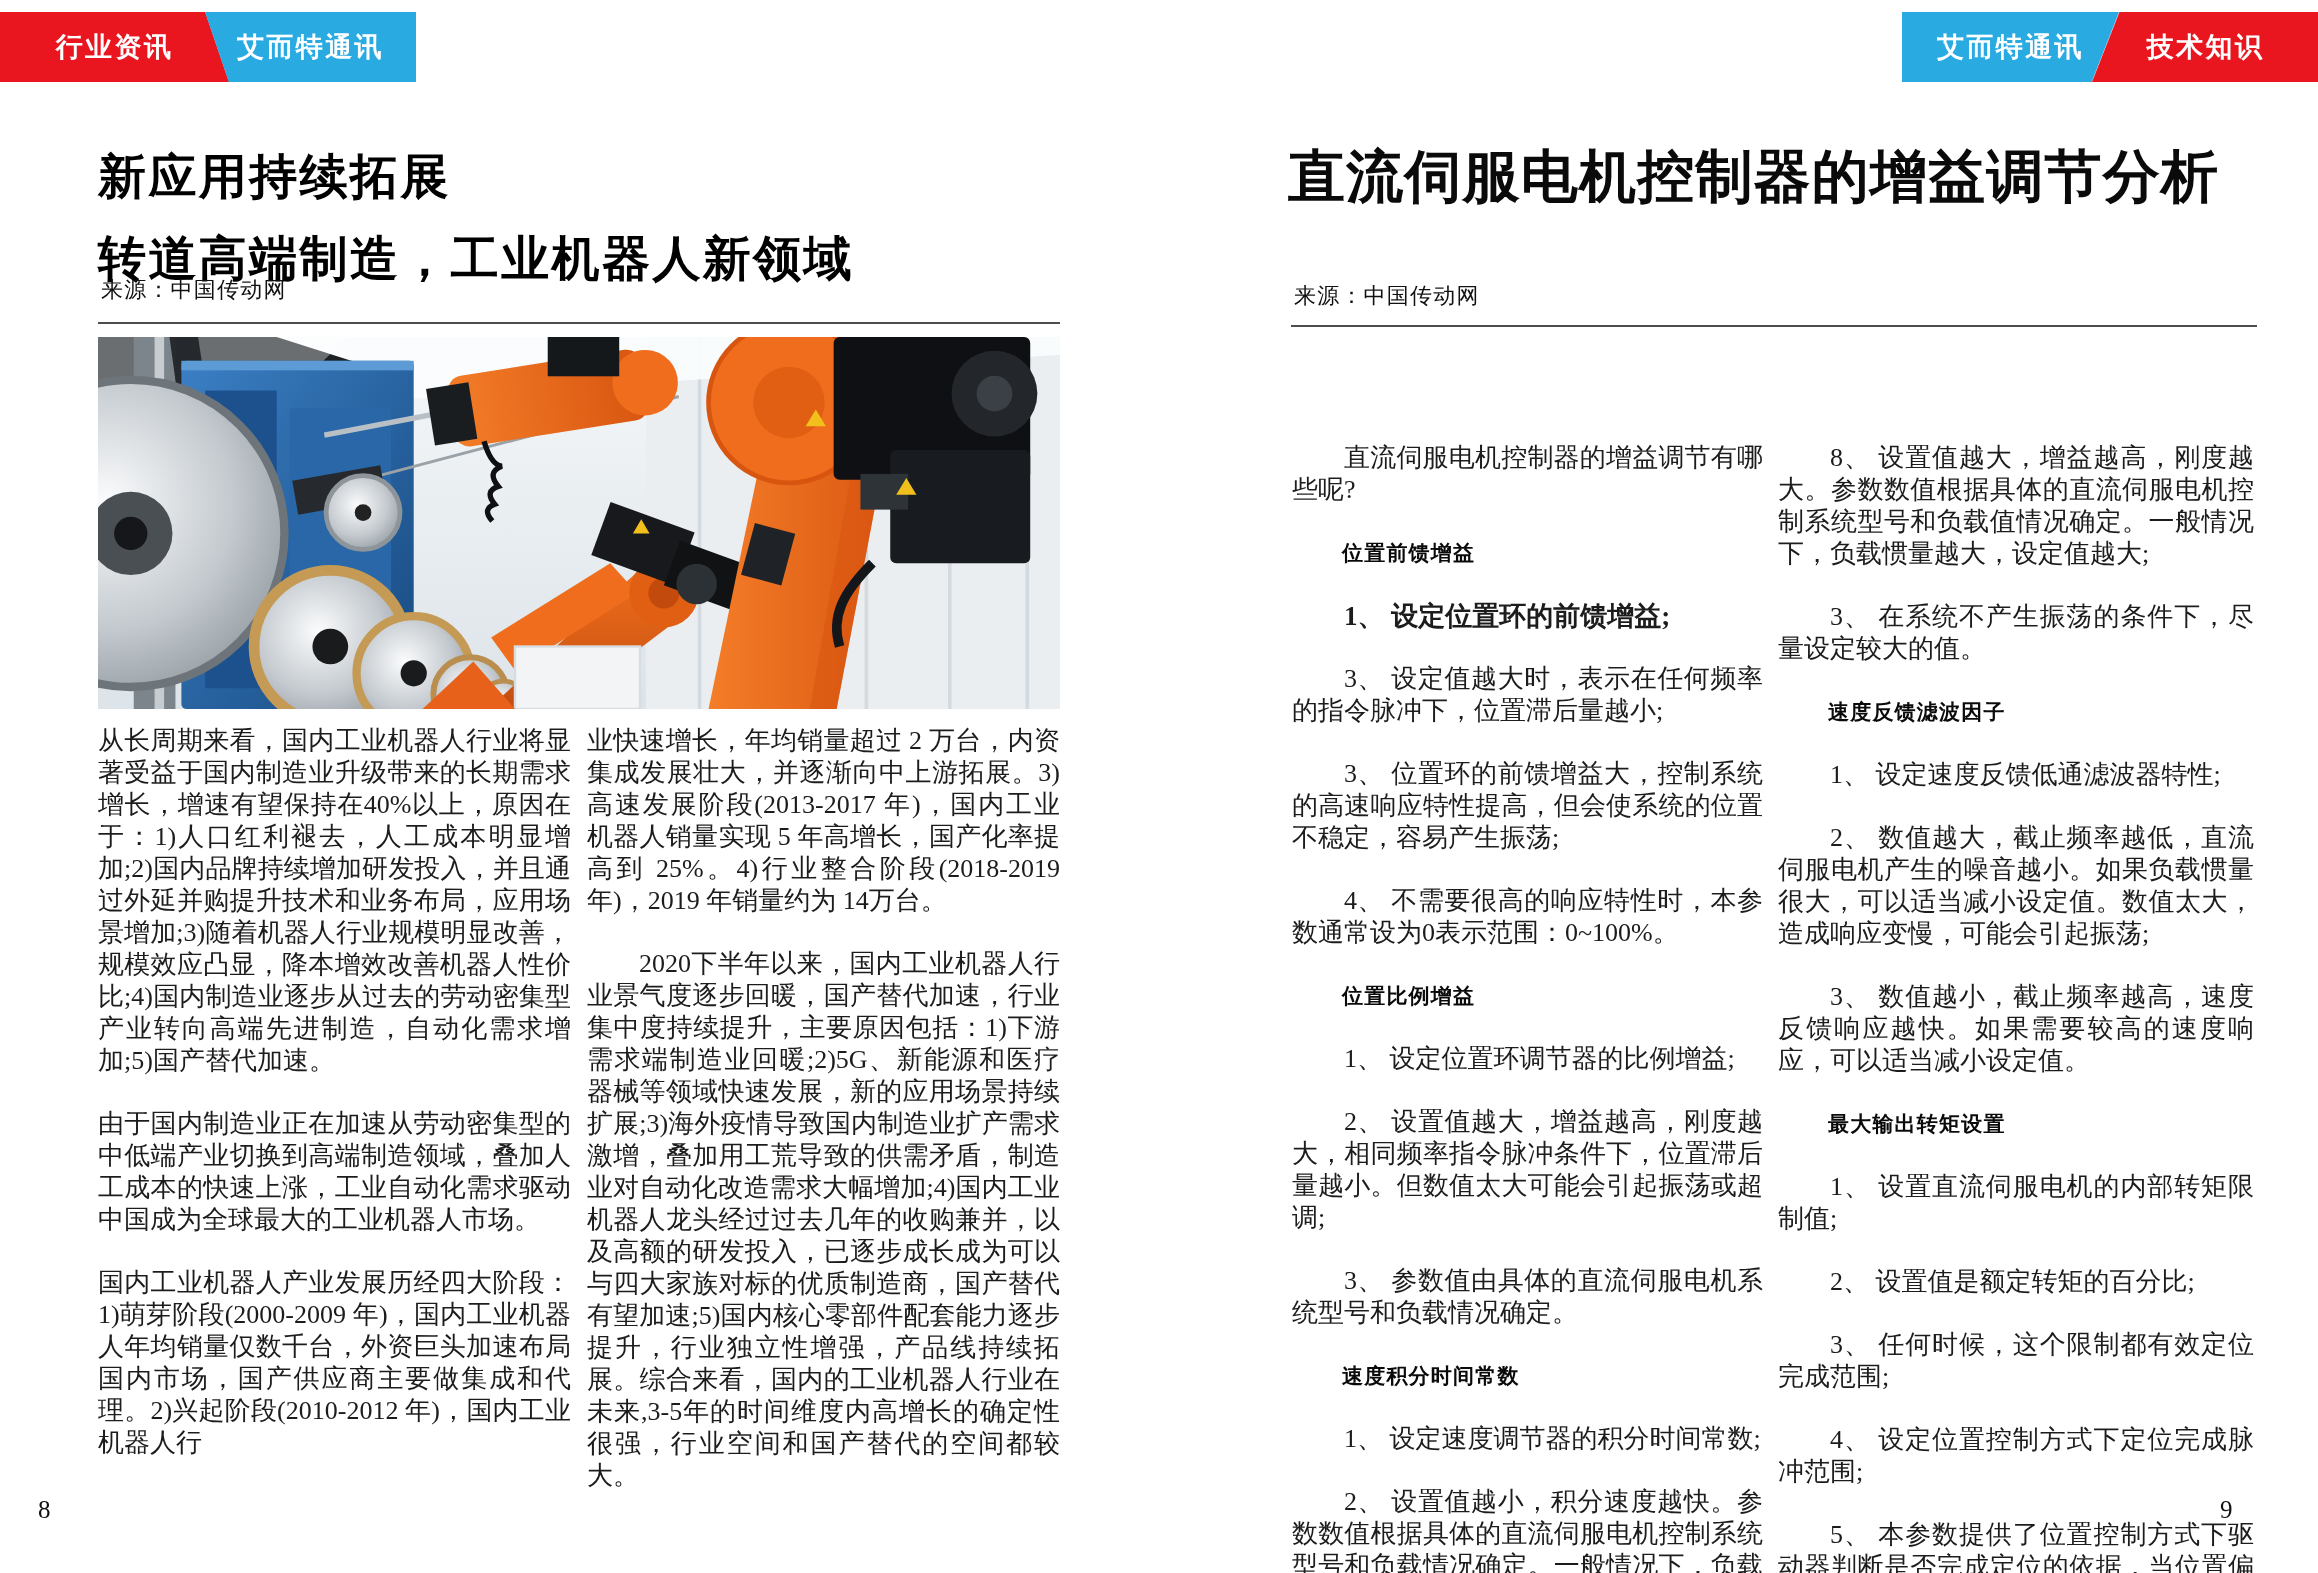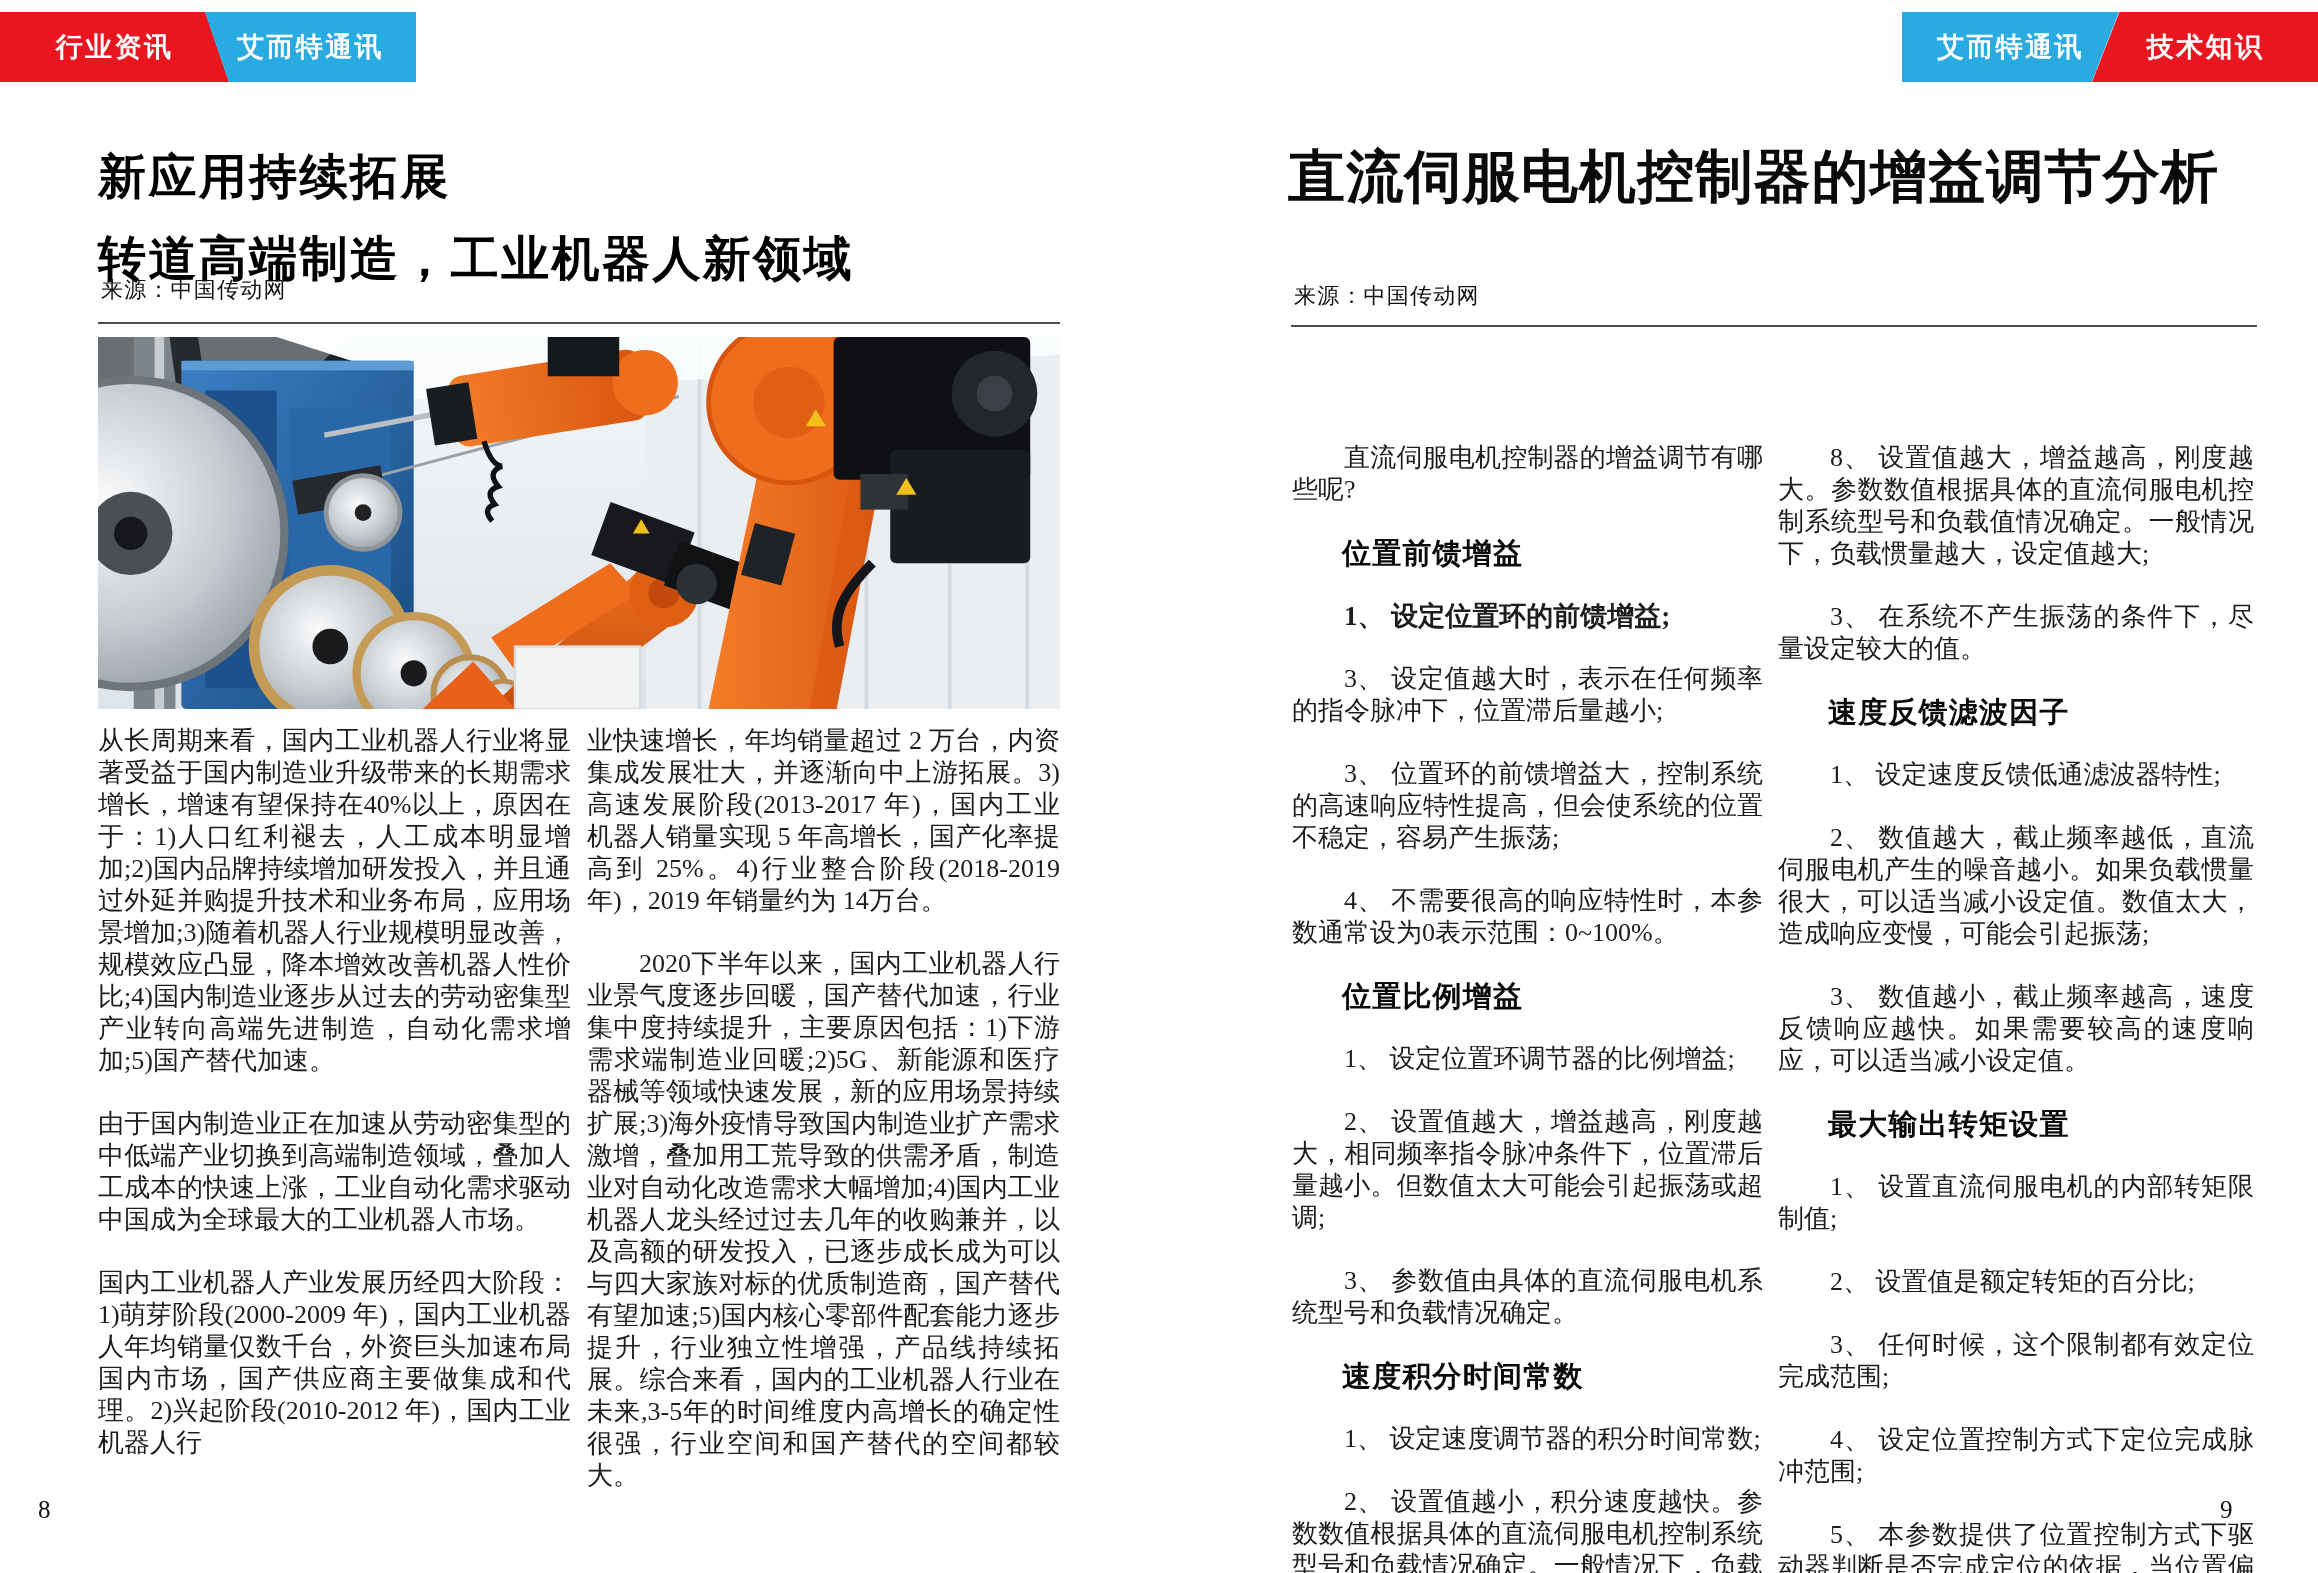--- a/index.html
+++ b/index.html
@@ -42,21 +42,21 @@
   .col p:last-child{margin-bottom:0;font-family:Liberation Serif, serif;}
   .l-col1{left:98px;top:725px;width:473px;}
   .l-col2{left:587px;top:725px;width:473px;}
   .indent{text-indent:52px;}
   .r-col1{left:1292px;top:442px;width:471px;}
   .r-col2{left:1778px;top:442px;width:476px;}
   .r-para{margin:0 0 9.5px 0;text-indent:52px;}
   .r-heading{
     margin:16.7px 0 14.3px 0;text-indent:50px;
     font-family:"Liberation Sans","DejaVu Sans",sans-serif;font-weight:900;
-    font-size:29px;color:#0a0a0a;letter-spacing:1.2px;
+    font-size:21px;color:#0a0a0a;letter-spacing:1.2px;
   }
   .r-item{margin:0 0 8.3px 0;text-indent:52px;}
   .r-item-strong{font-weight:bold;font-size:27px;margin:3.6px 0 10.7px 0;text-indent:52px;}
   
   .page-num{position:absolute;font-size:25px;color:#111;}
   .page-num-left{left:38px;top:1496px;}
   .page-num-right{left:2220px;top:1496px;}
 </style>
 </head>
 <body>

